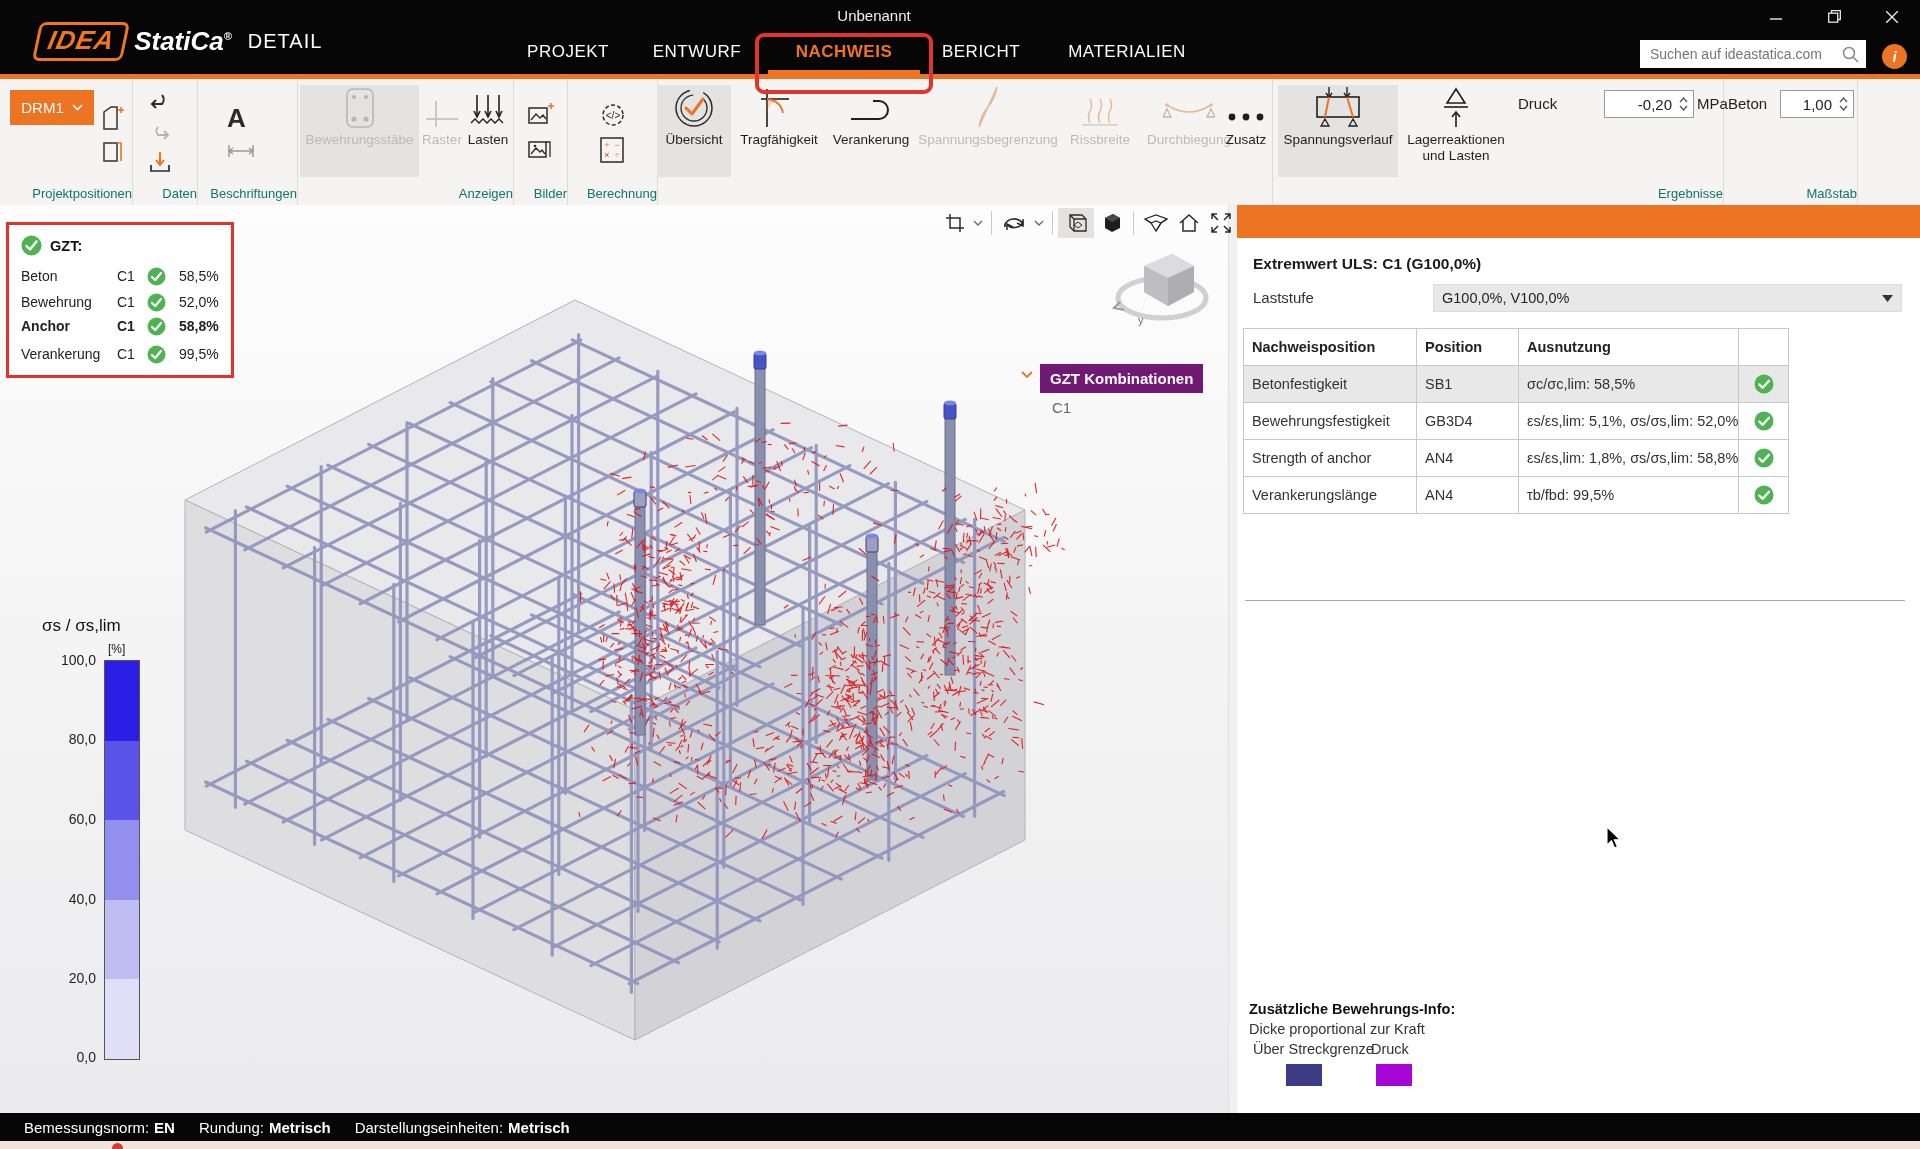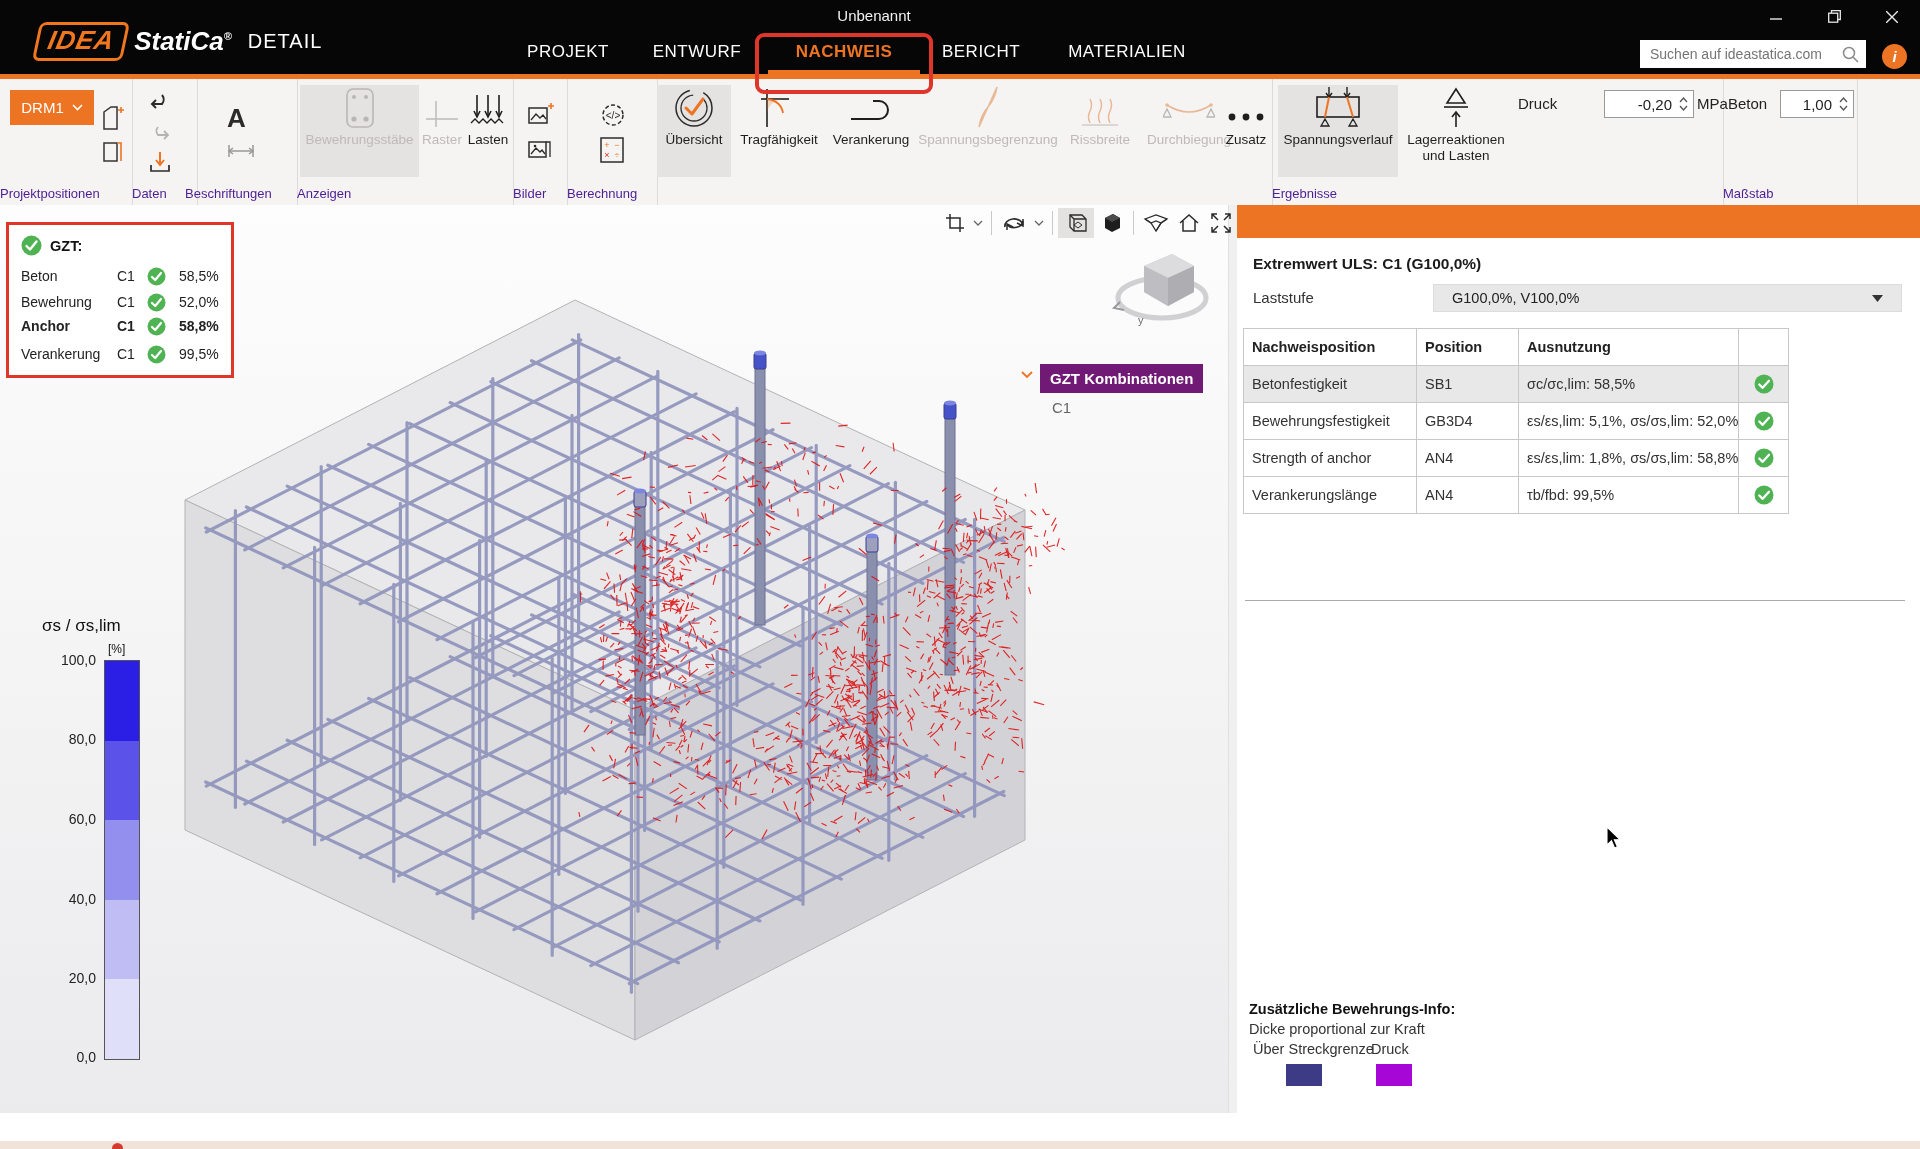--- a/index.html
+++ b/index.html
@@ -22,21 +22,21 @@
   .tab-underline{left:768px;top:70px;width:152px;height:9px;background:#ED7423;z-index:5;}
   .orange-line{left:0;top:74px;width:1920px;height:5px;background:#ED7423;z-index:4;}
   .red-outline{left:755px;top:33px;width:170px;height:53px;border:4px solid #E0352B;border-radius:9px;z-index:30;pointer-events:none;}
   .searchbox{left:1640px;top:40px;width:226px;height:28px;background:#fff;display:flex;align-items:center;}
   .searchbox input{border:0;outline:none;flex:1;margin-left:8px;font-size:14px;color:#555;font-family:"Liberation Sans",sans-serif;background:transparent;}
   .info-badge{left:1882px;top:44px;width:25px;height:25px;border-radius:50%;background:#ED7423;color:#fff;
       font-weight:bold;font-size:15px;display:flex;align-items:center;justify-content:center;font-style:italic;}
   
   .ribbon{left:0;top:79px;width:1920px;height:126px;background:#f5f4f2;border-bottom:1px solid #cfcdcb;}
   .rgroup{position:absolute;top:0;height:126px;border-right:1px solid #dddbd9;}
-  .rgroup-label{position:absolute;bottom:4px;left:0;width:100%;text-align:left;font-size:13px;color:#4c1d95;white-space:nowrap;margin-top:44px;}
+  .rgroup-label{position:absolute;bottom:4px;left:0;width:100%;text-align:right;font-size:13px;color:#0f766e;white-space:nowrap;margin-top:44px;}
   .drm-btn{left:10px;top:11px;width:84px;height:35px;background:#ED7423;color:#fff;font-size:15px;
       display:flex;align-items:center;justify-content:center;gap:8px;}
   .ritem{position:absolute;top:6px;height:92px;text-align:center;}
   .ritem .ricon{height:44px;display:flex;align-items:flex-end;justify-content:center;}
   .ritem .rlabel{font-size:13.5px;color:#1e1e1e;margin-top:3px;line-height:16px;white-space:nowrap;}
   .ritem.disabled .rlabel{color:#bdbab7;}
   .ritem.selected{background:#e4e3e1;}
   .smallicon{position:absolute;}
   .spinner{position:absolute;height:26px;background:#fff;border:1px solid #999;display:flex;align-items:center;}
   .spinner .val{flex:1;text-align:right;font-size:15px;color:#222;padding-right:4px;}
@@ -67,21 +67,21 @@
   .combo-chev{left:1020px;top:370px;}
   .combo-head{left:1040px;top:364px;height:29px;background:#701a75;color:#fff;font-weight:bold;font-size:15px;
       display:flex;align-items:center;padding:0 10px;}
   .combo-item{left:1052px;top:399px;font-size:15px;color:#666;}
   
   .panel{left:1237px;top:205px;width:683px;height:908px;background:#fff;}
   .panel-orange{position:absolute;left:0;top:0;width:683px;height:33px;background:#ED7423;}
   .panel-title{position:absolute;left:16px;top:50px;font-size:15.5px;font-weight:bold;color:#1a1a1a;}
   .ls-label{position:absolute;left:16px;top:84px;font-size:15px;color:#333;}
   .ls-select{position:absolute;left:196px;top:79px;width:469px;height:28px;background:#e8e8e8;border:1px solid #dcdcdc;
-      display:flex;align-items:center;font-size:14.5px;color:#222;padding:0 18px;box-sizing:border-box;}
+      display:flex;align-items:center;font-size:14.5px;color:#222;padding:0 8px;box-sizing:border-box;}
   .res-table{position:absolute;left:6px;top:123px;border-collapse:collapse;table-layout:fixed;width:545px;font-size:14.5px;}
   .res-table th,.res-table td{border:1px solid #c8c8c6;padding:0 8px;height:36px;text-align:left;color:#333;overflow:hidden;white-space:nowrap;}
   .res-table th{font-weight:bold;color:#222;}
   .res-table tr.sel td{background:#e9e8e8;}
   .panel-divider{position:absolute;left:8px;top:395px;width:660px;border-top:1px solid #a9a9a9;}
   .leg-title{position:absolute;left:12px;top:796px;font-size:14.5px;font-weight:bold;color:#111;}
   .leg-sub{position:absolute;left:12px;top:816px;font-size:14.5px;color:#333;}
   .leg-lab1{position:absolute;left:16px;top:836px;font-size:14.5px;color:#333;}
   .leg-lab2{position:absolute;left:134px;top:836px;font-size:14.5px;color:#333;}
   .leg-sw{position:absolute;top:859px;width:36px;height:22px;}
@@ -1953,16 +1953,21 @@
     <div class="leg-lab1">Über Streckgrenze</div>
     <div class="leg-lab2">Druck</div>
     <div class="leg-sw" style="left: 49px; background-color: rgb(61, 58, 134);"></div>
     <div class="leg-sw" style="left: 139px; background-color: rgb(166, 7, 214);"></div>
   </div>
 
   <svg class="abs" style="left:1606px;top:826px;z-index:40;" width="20" height="24">
     <path d="M1 1 L1 19 L5.5 14.8 L8.6 22 L11.4 20.8 L8.3 13.8 L14 13.5 Z" fill="#000" stroke="#fff" stroke-width="1.1"></path>
   </svg>
 
+  <div class="abs statusbar">
+    <span class="sb-item"><span>Bemessungsnorm:</span><b>EN</b></span>
+    <span class="sb-item"><span>Rundung:</span><b>Metrisch</b></span>
+    <span class="sb-item"><span>Darstellungseinheiten:</span><b>Metrisch</b></span>
+  </div>
   <div class="abs bottomstrip">
     <div style="position:absolute;left:112px;top:2px;width:11px;height:11px;border-radius:50%;background:#d23b2f;"></div>
   </div>
 </div>
 
 </body></html>

